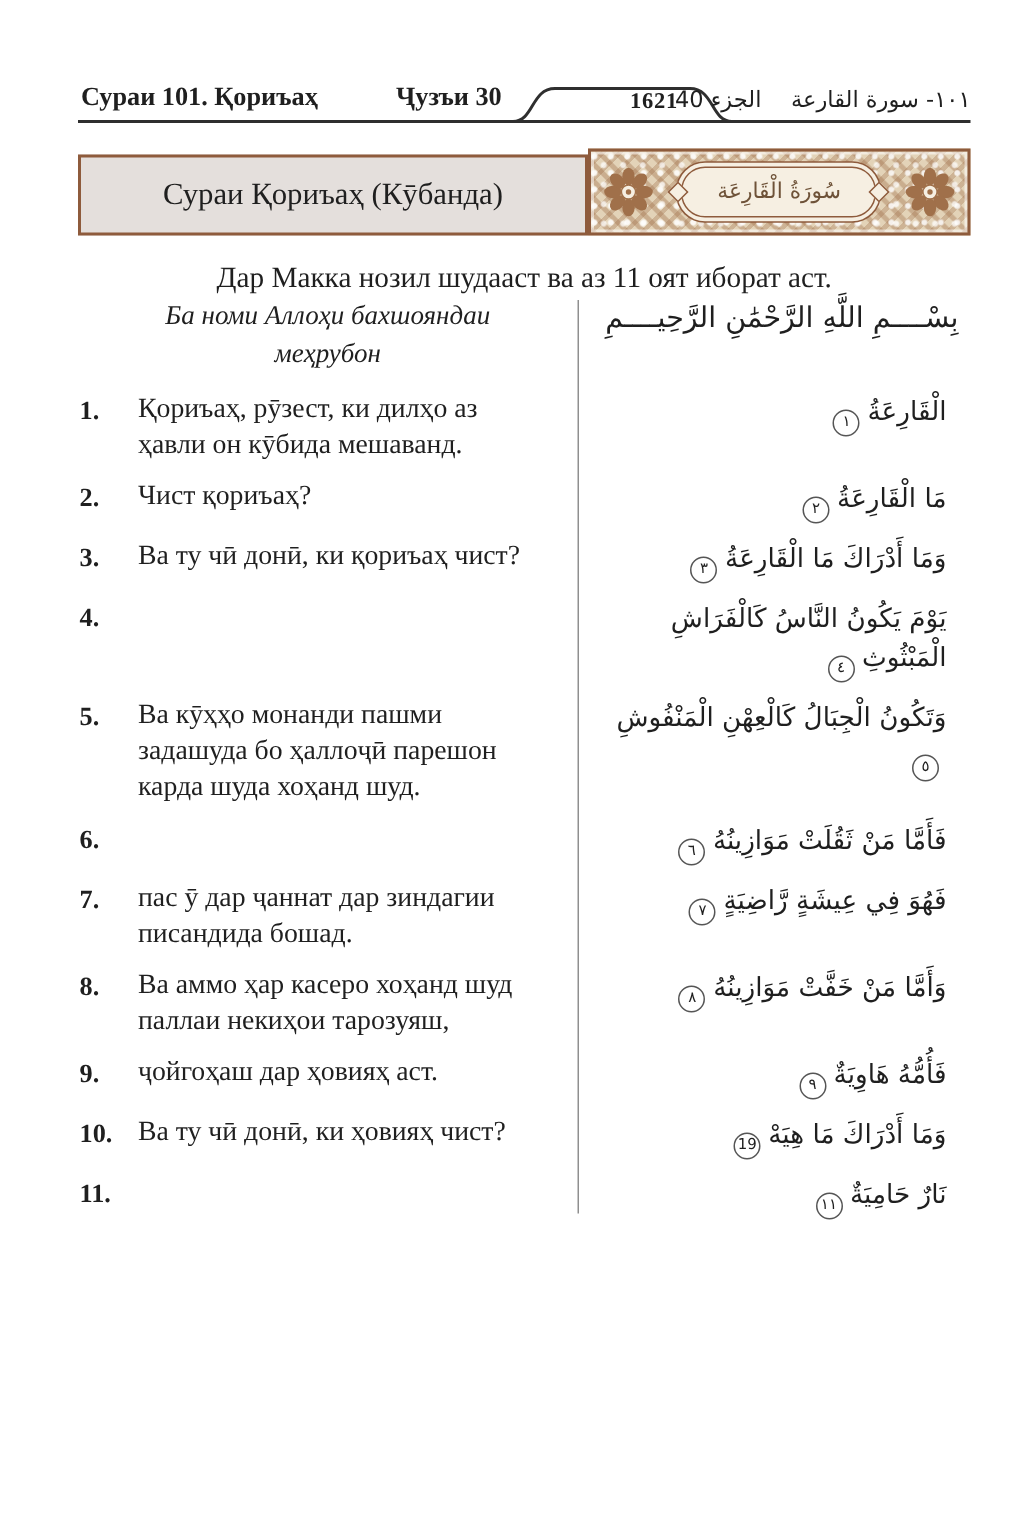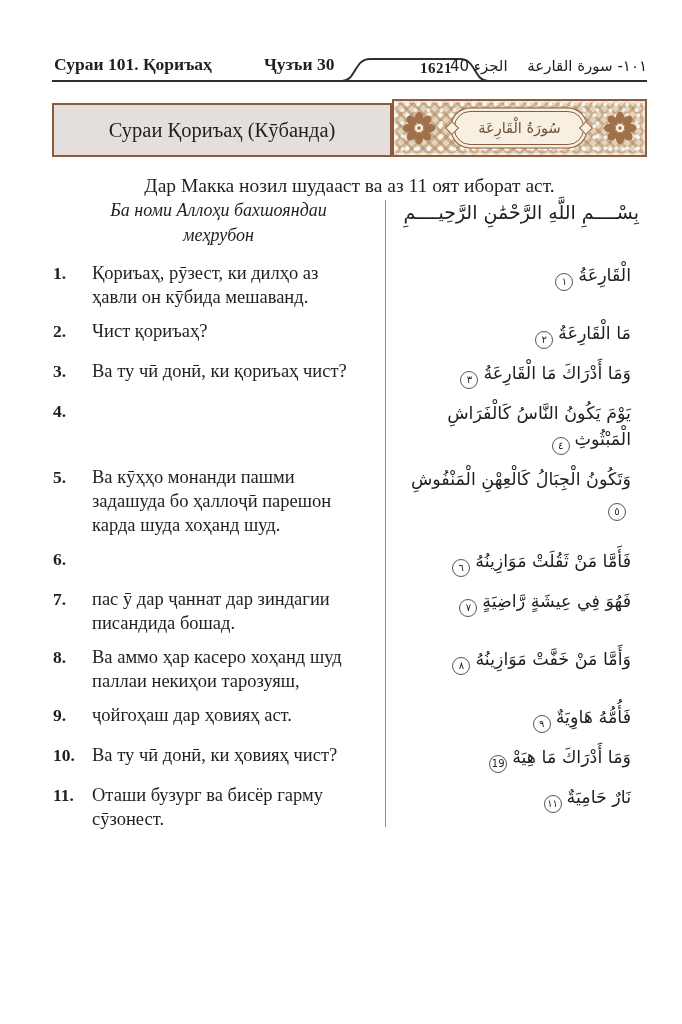--- a/index.html
+++ b/index.html
@@ -241,21 +241,20 @@
       <span class="t-text">Ва ту чӣ донӣ, ки ҳовияҳ чист?</span>
     </div>
     <div class="a-cell" lang="ar">
       <span class="a-text">وَمَا أَدْرَاكَ مَا هِيَهْ</span><span class="ayah-mark">19</span>
     </div>
   </div>
 
   <div class="row">
     <div class="t-cell">
       <span class="num">11.</span>
-      <span class="t-text">Оташи бузург ва бисёр гарму сӯзонест.</span>
     </div>
     <div class="a-cell" lang="ar">
       <span class="a-text">نَارٌ حَامِيَةٌ</span><span class="ayah-mark">١١</span>
     </div>
   </div>
 </div>
   </div>
 
 </div>
 

